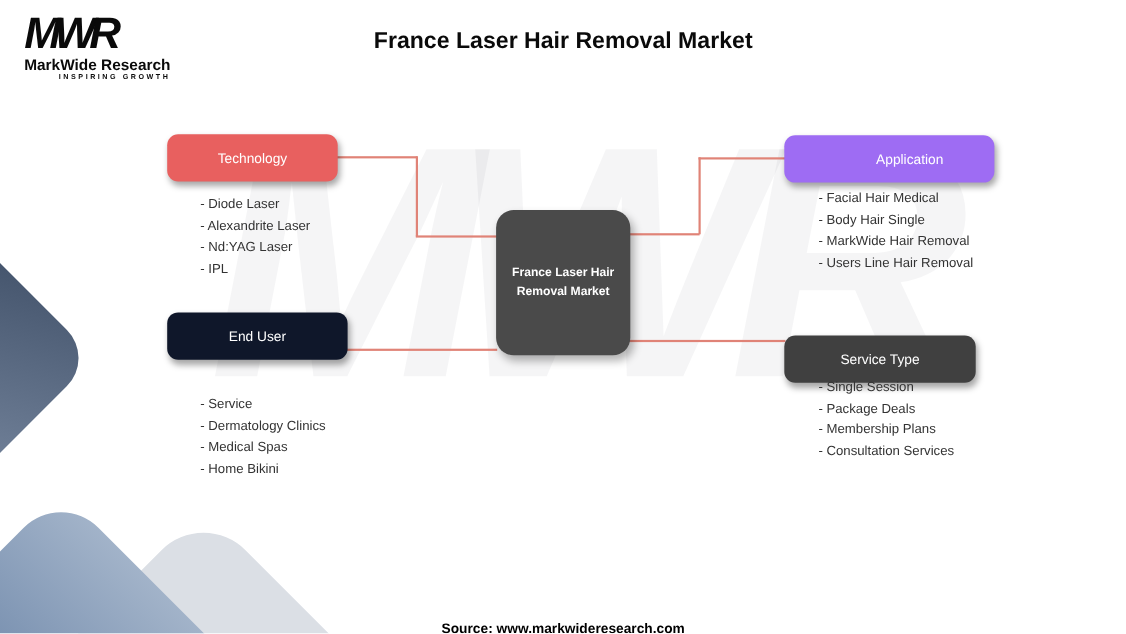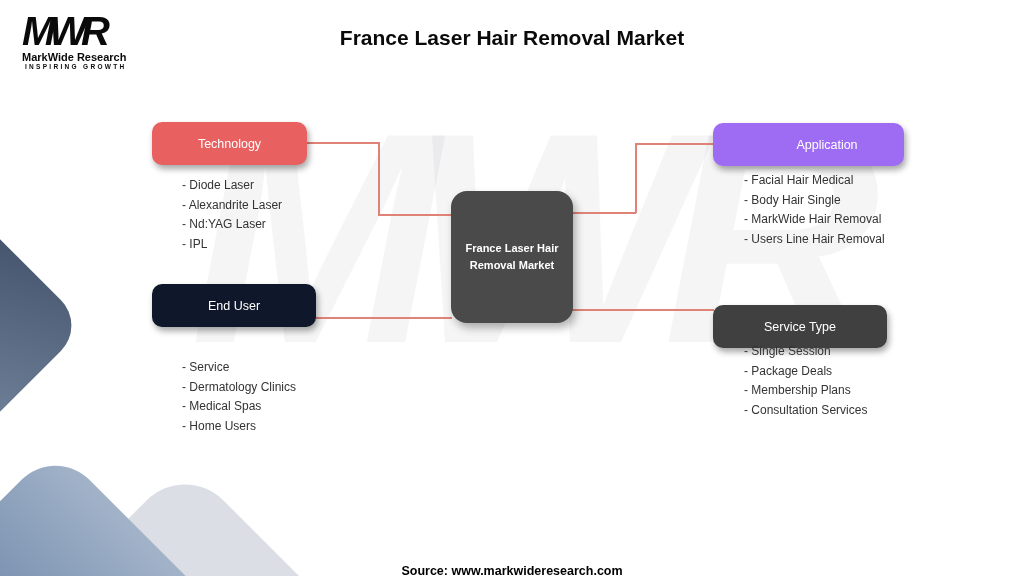--- a/index.html
+++ b/index.html
@@ -20,21 +20,21 @@
   
   .watermark {
     position:absolute; left:40px; top:88px; width:960px; text-align:center;
     font-size:300px; font-weight:800; font-style:italic; letter-spacing:-30px;
     line-height:1; color:rgba(110,110,125,0.07); user-select:none; white-space:nowrap;
   }
 
   
   .logo { position:absolute; left:22px; top:12px; color:#0a0a0a; }
   .logo-mark { font-size:40px; font-weight:800; font-style:italic; letter-spacing:-6px; line-height:0.95; }
-  .logo-name { font-size:11px; font-weight:700; margin-top:1px; }
+  .logo-name { font-size:14px; font-weight:700; margin-top:1px; }
   .logo-tagline { font-size:6.5px; font-weight:700; letter-spacing:2.3px; text-transform:uppercase; text-align:right; }
 
   .title {
     position:absolute; top:26px; left:0; width:100%; text-align:center;
     font-size:21px; font-weight:700; color:#0a0a0a;
   }
 
   
   .node {
     position:absolute; border-radius:10px; display:flex; align-items:center; justify-content:center;
@@ -123,21 +123,21 @@
     <li>- Body Hair Single</li>
     <li>- MarkWide Hair Removal</li>
     <li>- Users Line Hair Removal</li>
   </ul>
 
   <div class="node node-end-user">End User</div>
   <ul class="list list-end-user">
     <li>- Service</li>
     <li>- Dermatology Clinics</li>
     <li>- Medical Spas</li>
-    <li>- Home Users</li>
+    <li>- Home Bikini</li>
   </ul>
 
   <div class="node node-service">Service Type</div>
   <ul class="list list-service">
     <li>- Single Session</li>
     <li>- Package Deals</li>
     <li>- Membership Plans</li>
     <li>- Consultation Services</li>
   </ul>
 

